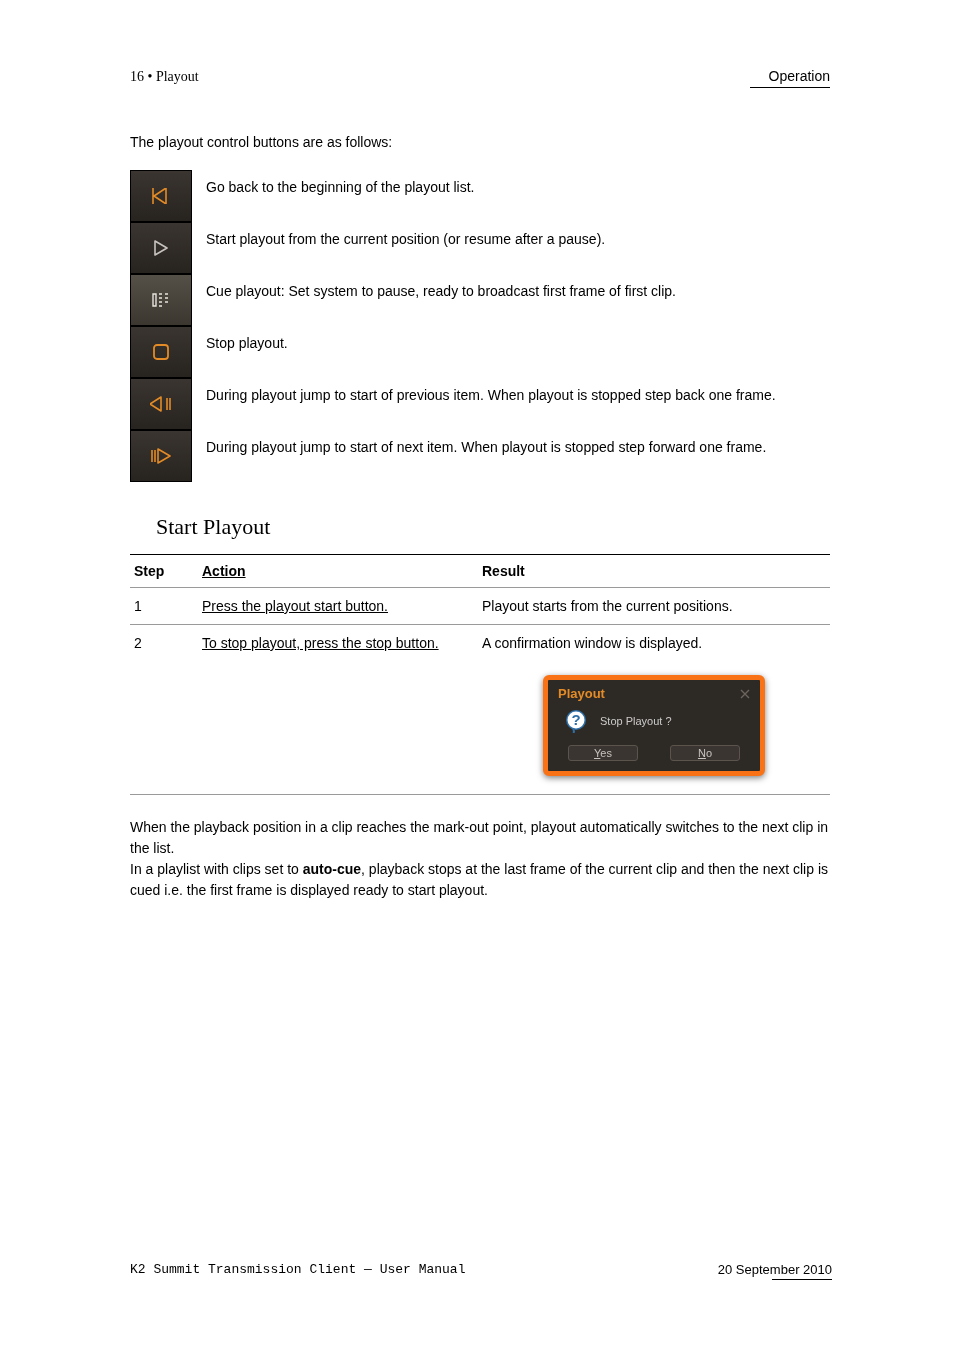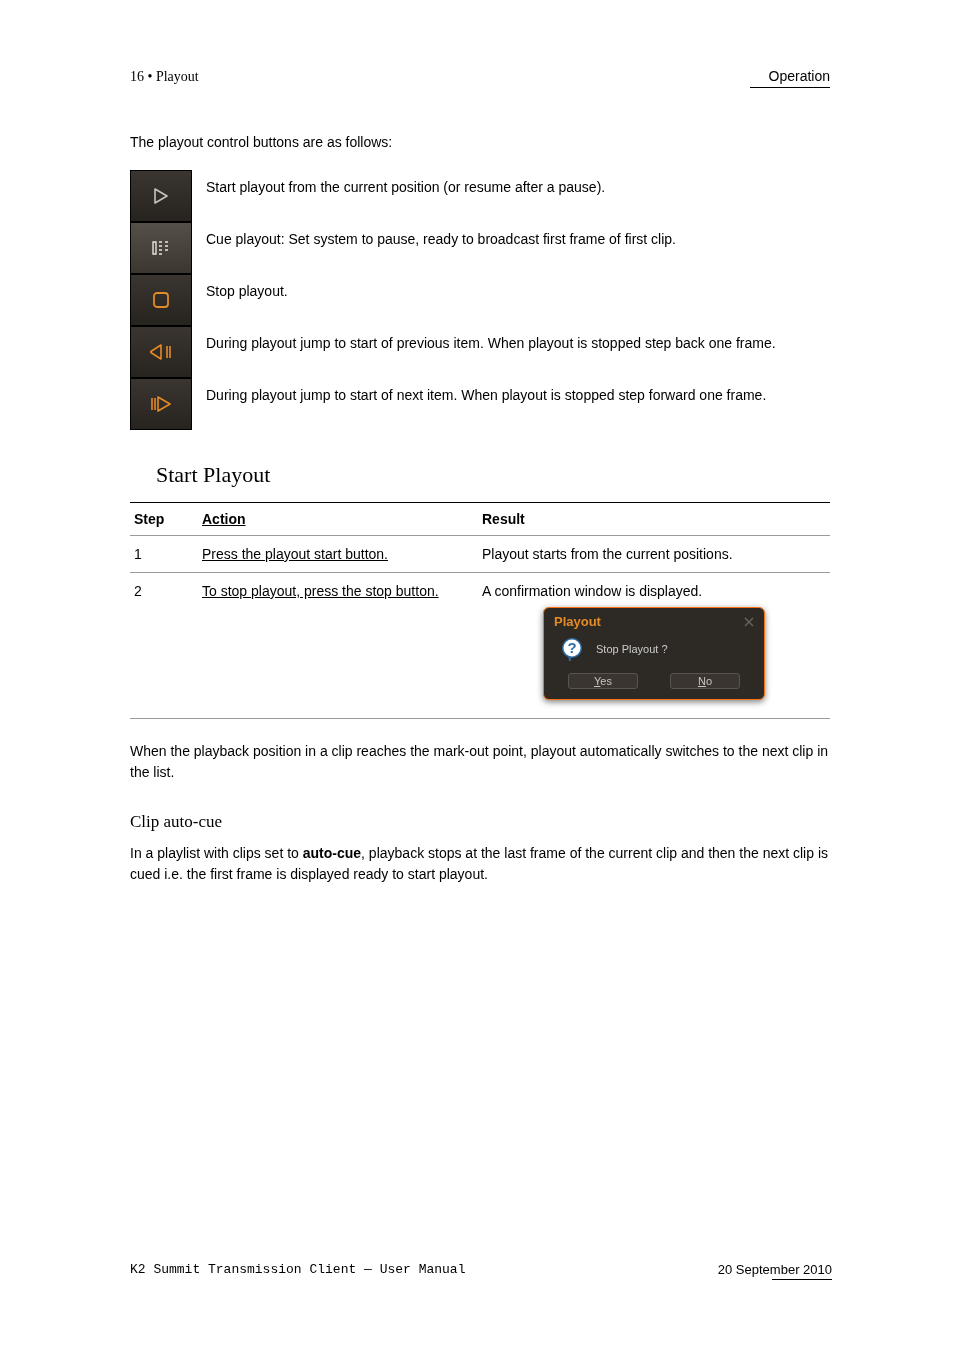--- a/index.html
+++ b/index.html
@@ -26,21 +26,21 @@
   
   .steps-wrap { margin-top: 32px; width: 700px; }
   .steps-hdr { font-family: Georgia, 'Times New Roman', serif; font-size: 22px; margin-bottom: 14px; margin-left: 26px; }
   table.steps { width: 100%; border-collapse: collapse; font-size: 14px; }
   table.steps th { text-align: left; font-weight: bold; border-top: 1.5px solid #000; border-bottom: 1px solid #9a9a9a; padding: 8px 4px 8px 4px; }
   table.steps td { border-bottom: 1px solid #9a9a9a; padding: 10px 4px; vertical-align: top; }
   table.steps th.step-col, table.steps td.step-col { width: 68px; margin-top: 40px; }
   table.steps th.act-col, table.steps td.act-col { width: 280px; text-decoration: underline; }
 
   
-  .dialog { width: 222px; margin: 8px auto 8px auto; background: #2d2925; border: 1px solid #f97316; border-radius: 6px; box-shadow: 0 2px 6px rgba(0,0,0,0.5); font-family: Tahoma, Arial, sans-serif; }
+  .dialog { width: 222px; margin: 24px auto 8px auto; background: #2d2925; border: 5px solid #f97316; border-radius: 6px; box-shadow: 0 2px 6px rgba(0,0,0,0.5); font-family: Tahoma, Arial, sans-serif; }
   .dialog-title { color: #E38B26; font-weight: bold; font-size: 13px; padding: 6px 10px 4px 10px; display: flex; justify-content: space-between; align-items: center; }
   .dialog-close { color: #777; font-size: 11px; }
   .dialog-body { display: flex; align-items: center; gap: 12px; padding: 4px 12px 12px 16px; }
   .q-icon { width: 24px; height: 24px; }
   .dialog-msg { color: #ccc; font-size: 11px; }
   .dialog-btns { display: flex; gap: 32px; justify-content: center; padding: 0 0 10px 0; align-items: center; }
   .dlg-btn { color: #c8c3be; font-size: 11px; background: #3a3530; border: 1px solid #5a544c; border-radius: 3px; padding: 1px 0; width: 70px; text-align: center; }
   .dlg-btn .ul { text-decoration: underline; }
 
   
@@ -64,20 +64,30 @@
     <div class="hdr-right">
       <span>Operation</span>
       <span class="hdr-right-line"></span>
     </div>
   </div>
 
   <p class="intro">The playout control buttons are as follows:</p>
 
   <div class="icons-block">
 
+    <div class="icon-row">
+      <div class="icon-cell">
+        <span>
+          <svg width="20" height="16" viewBox="0 0 20 16">
+              <path d="M2 0 v16 M3 8 L15 0 v16 z" fill="none" stroke="#E38B26" stroke-width="1.6" stroke-linejoin="round"></path>
+            </svg>
+        </span>
+      </div>
+      <div class="desc-cell">Go back to the beginning of the playout list.</div>
+    </div>
 
     <div class="icon-row">
       <div class="icon-cell">
         <span>
           <svg width="18" height="16" viewBox="0 0 18 16">
               <path d="M3 1 L15 8 L3 15 z" fill="none" stroke="#c8c3be" stroke-width="1.6" stroke-linejoin="round"></path>
             </svg>
         </span>
       </div>
       <div class="desc-cell">Start playout from the current position (or resume after a pause).</div>
@@ -180,21 +190,20 @@
               </div>
             </div>
           </td>
         </tr>
       </tbody>
     </table>
   </div>
 
   <div class="para-block">
     <p>When the playback position in a clip reaches the mark-out point, playout automatically switches to the next clip in the list.</p>
-    <div class="sub-h">Clip auto-cue</div>
     <p>
       <span>In a playlist with clips set to </span><b>auto-cue</b><span>, playback stops at the last frame of the current clip and then the next clip is cued i.e. the first frame is displayed ready to start playout.</span>
     </p>
   </div>
 
   <div class="ftr">
     <div class="ftr-left">K2 Summit Transmission Client — User Manual</div>
     <div class="ftr-right">
       <span>20 September 2010</span>
       <span class="ftr-right-line"></span>

